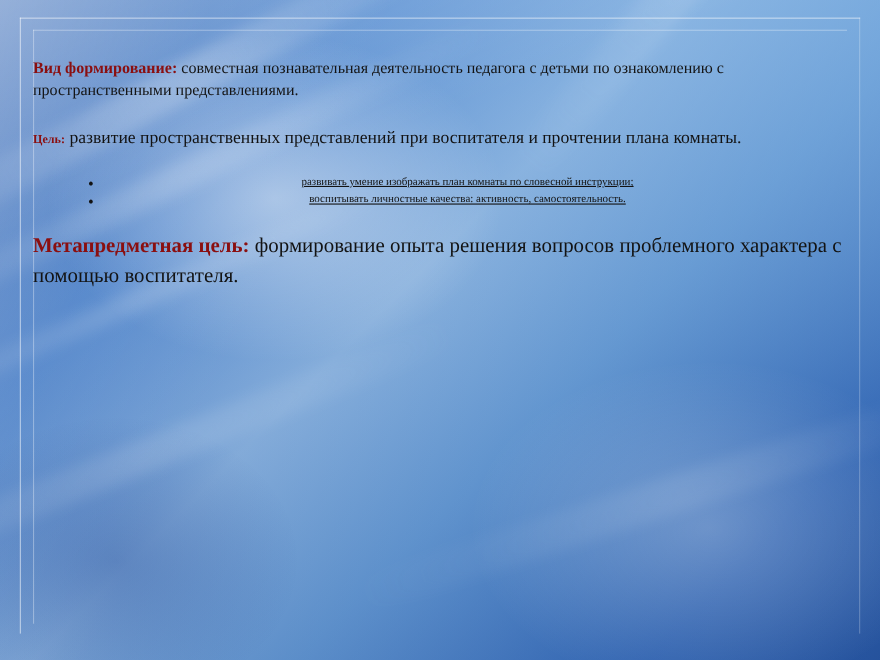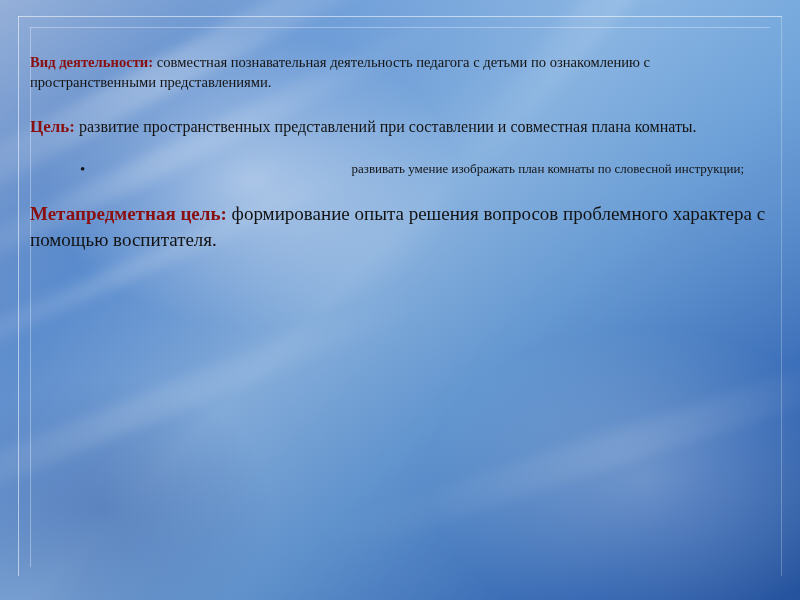--- a/index.html
+++ b/index.html
@@ -112,36 +112,37 @@
 
   .goal {
     font-size: 16px;
     line-height: 1.4;
     color: #131313;
     margin: 22px 4px 0 4px;
   }
   .goal .lead {
     font-weight: bold;
     color: #8a0f10;
-    font-size: 17px;
+    font-size: 11px;
   }
 
   ul.bullets {
     margin: 22px 0 0 0;
     padding: 0 30px 0 54px;
     list-style: none;
   }
   ul.bullets li {
     position: relative;
-    font-size: 13px;
+    font-size: 10px;
     line-height: 1.42;
     color: #131313;
     margin-bottom: 2px;
     padding-left: 26px;
-    text-align: right;
+    text-align: center;
+    text-decoration: underline;
   }
   ul.bullets li::before {
     content: "\2022";
     position: absolute;
     left: 0;
     top: -1px;
     font-size: 15px;
     color: #131313;
   }
 
@@ -176,29 +177,30 @@
   <div class="frame-line fl-top2"></div>
   <div class="frame-line fl-left"></div>
   <div class="frame-line fl-left2"></div>
   <div class="frame-line fl-right"></div>
 
   <div class="content">
 
 
 
     <div class="para">
-      <span class="lead">Вид деятельности:</span><span> совместная  познавательная деятельность педагога с детьми по ознакомлению с пространственными представлениями.</span>
+      <span class="lead">Вид формирование:</span><span> совместная  познавательная деятельность педагога с детьми по ознакомлению с пространственными представлениями.</span>
     </div>
 
     <div class="goal">
-      <span class="lead">Цель:</span><span> развитие пространственных представлений при составлении и совместная плана  комнаты.</span>
+      <span class="lead">Цель:</span><span> развитие пространственных представлений при воспитателя и прочтении плана  комнаты.</span>
     </div>
 
     <ul class="bullets">
       <li>развивать умение изображать план комнаты по словесной инструкции;</li>
+      <li>воспитывать личностные качества: активность, самостоятельность.</li>
     </ul>
 
     <div class="meta">
       <span class="lead">Метапредметная цель:</span><span> формирование опыта  решения вопросов проблемного характера с помощью воспитателя.</span>
     </div>
 
   </div>
 </div>
 
 </body></html>

